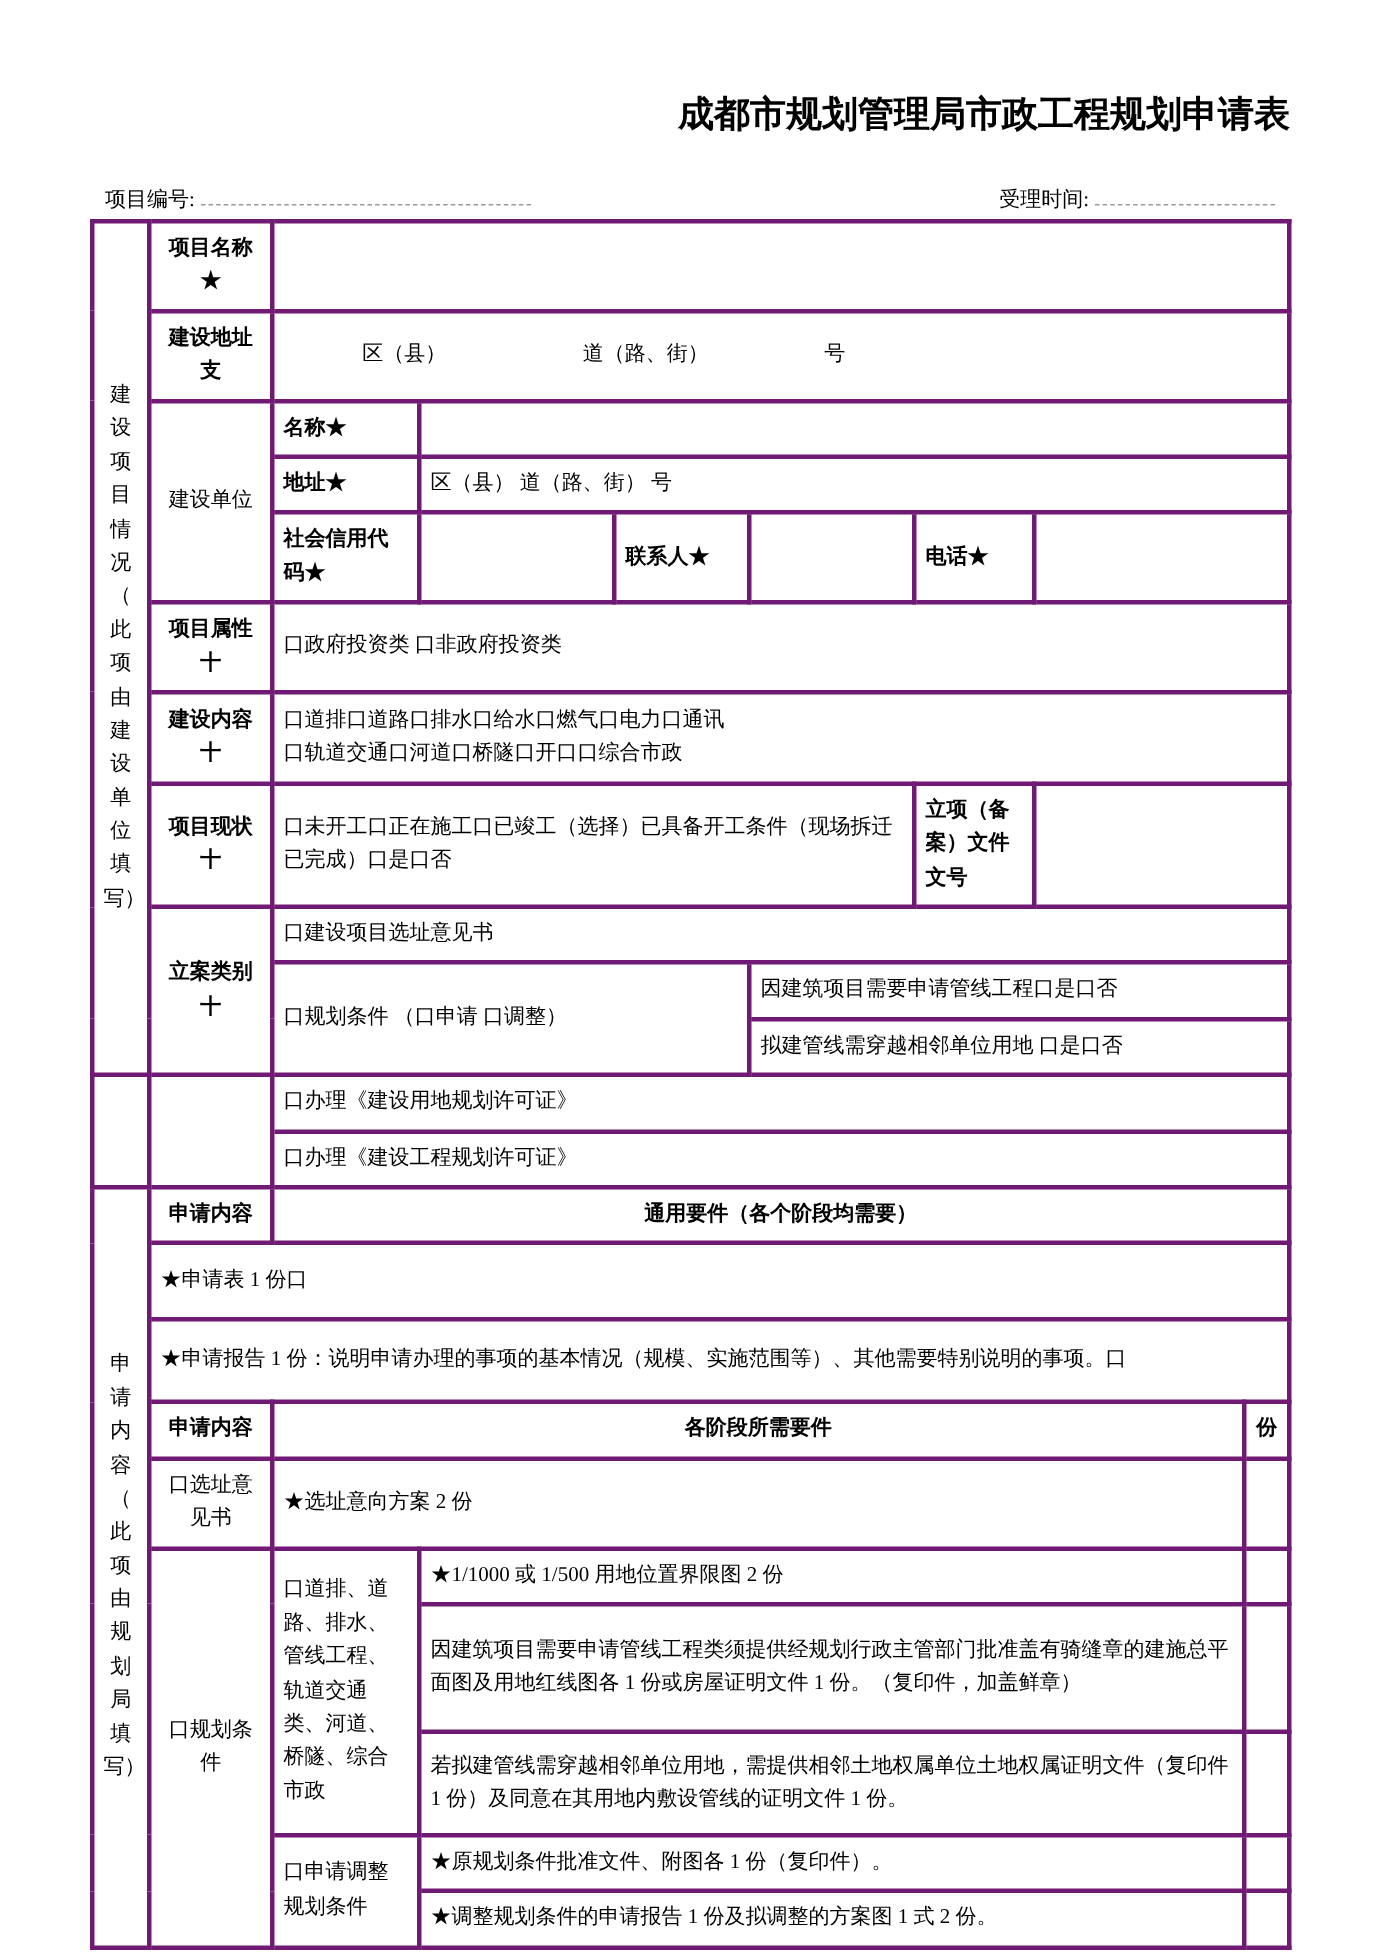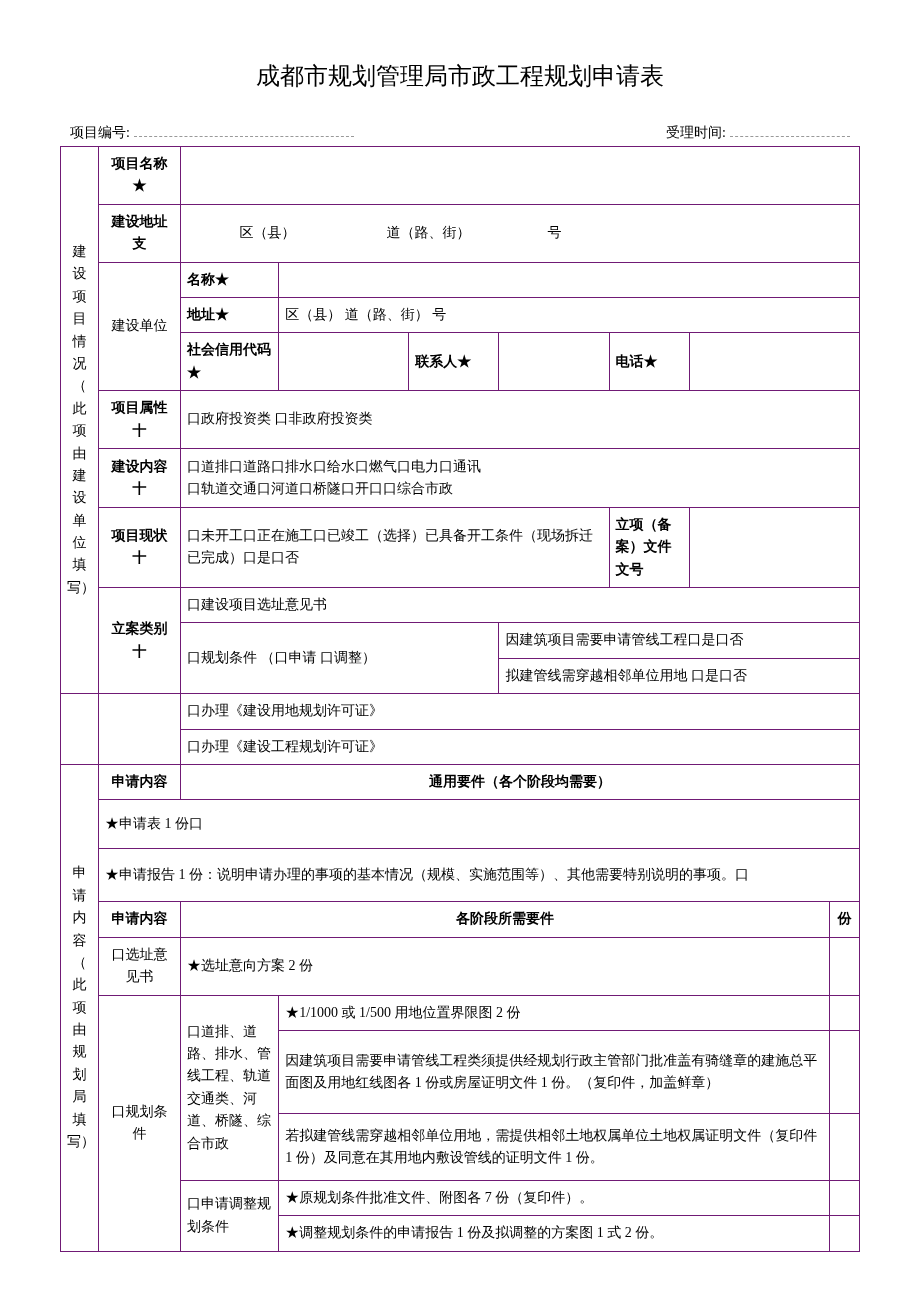--- a/index.html
+++ b/index.html
@@ -6,23 +6,23 @@
     margin: 0;
     padding: 40px 60px;
     font-family: "SimSun", "宋体", serif;
     font-size: 14px;
     background: #fff;
     color: #000;
     width: 920px;
     box-sizing: border-box;
   }
   h1 {
-    text-align: center;
+    text-align: right;
     font-size: 24px;
-    font-weight: normal;
+    font-weight: bold;
     margin: 20px 0 30px;
     font-family: "SimSun", "宋体", serif;
   }
   .meta-row {
     display: flex;
     justify-content: space-between;
     margin-bottom: 4px;
     padding: 0 10px;
   }
   .meta-row .item {
@@ -36,21 +36,21 @@
     border-bottom: 1px dashed #999;
     height: 1em;
     margin-left: 4px;
   }
   table.form {
     border-collapse: collapse;
     width: 100%;
     table-layout: fixed;
   }
   table.form td {
-    border: 1px solid #701a75;
+    border: 3px solid #701a75;
     padding: 6px 6px;
     vertical-align: middle;
     line-height: 1.6;
     word-break: break-all;
   }
   .vlabel {
     text-align: center;
     width: 38px;
     font-size: 14px;
     line-height: 1.8;
@@ -188,21 +188,21 @@
 <tr>
   <td colspan="5" style="height:70px">因建筑项目需要申请管线工程类须提供经规划行政主管部门批准盖有骑缝章的建施总平面图及用地红线图各 1 份或房屋证明文件 1 份。（复印件，加盖鲜章）</td>
   <td></td>
 </tr>
 <tr>
   <td colspan="5" style="height:54px">若拟建管线需穿越相邻单位用地，需提供相邻土地权属单位土地权属证明文件（复印件 1 份）及同意在其用地内敷设管线的证明文件 1 份。</td>
   <td></td>
 </tr>
 <tr>
   <td rowspan="2">口申请调整规划条件</td>
-  <td colspan="5">★原规划条件批准文件、附图各 7 份（复印件）。</td>
+  <td colspan="5">★原规划条件批准文件、附图各 1 份（复印件）。</td>
   <td></td>
 </tr>
 <tr>
   <td colspan="5">★调整规划条件的申请报告 1 份及拟调整的方案图 1 式 2 份。</td>
   <td></td>
 </tr>
 
 </tbody>
   </table>
 

